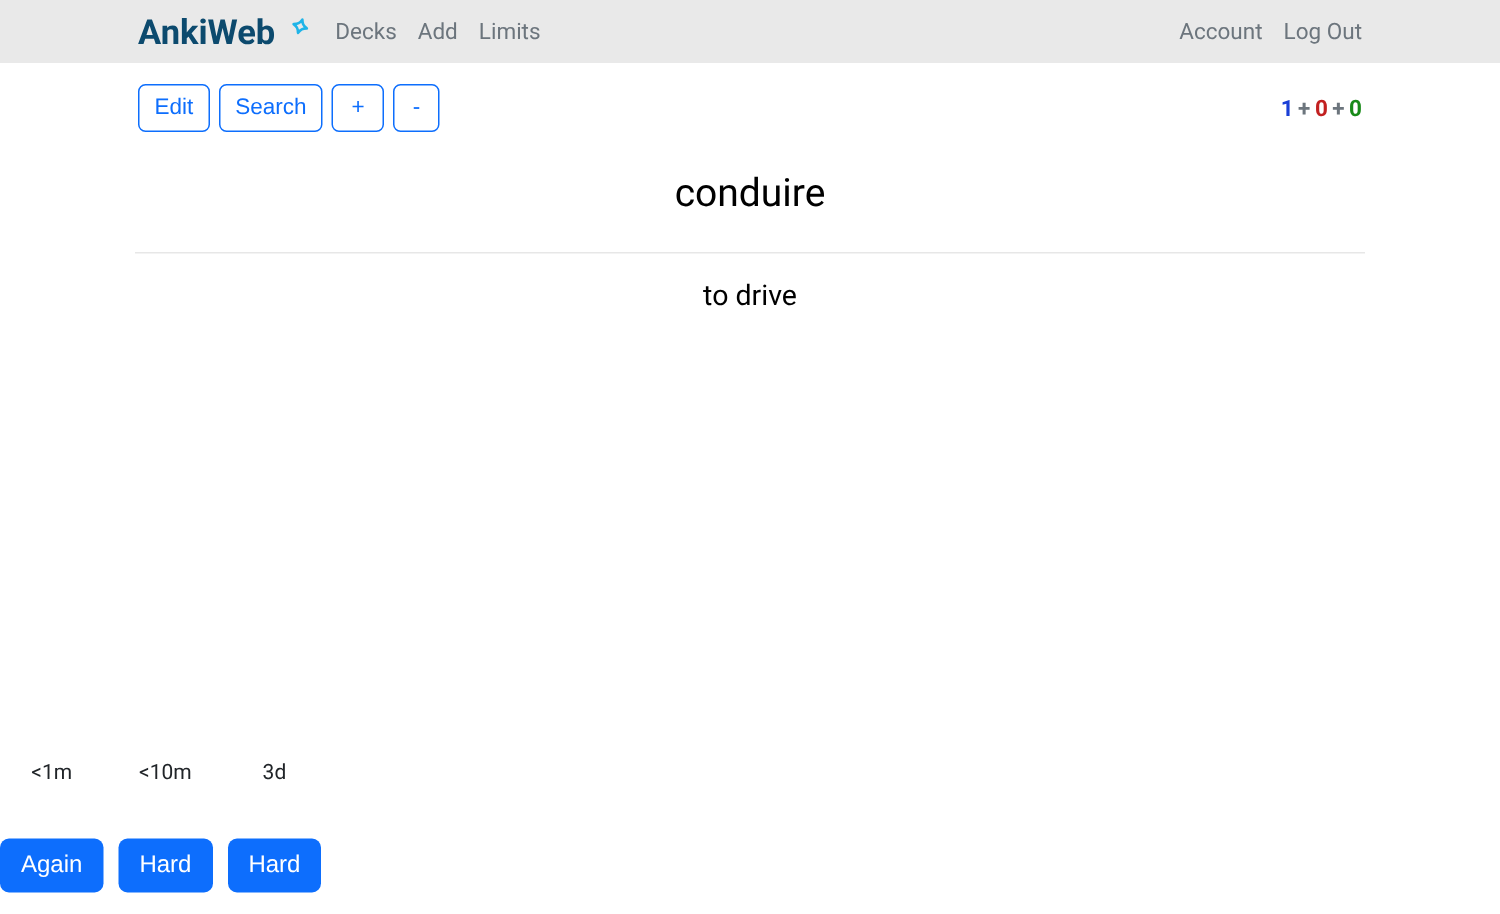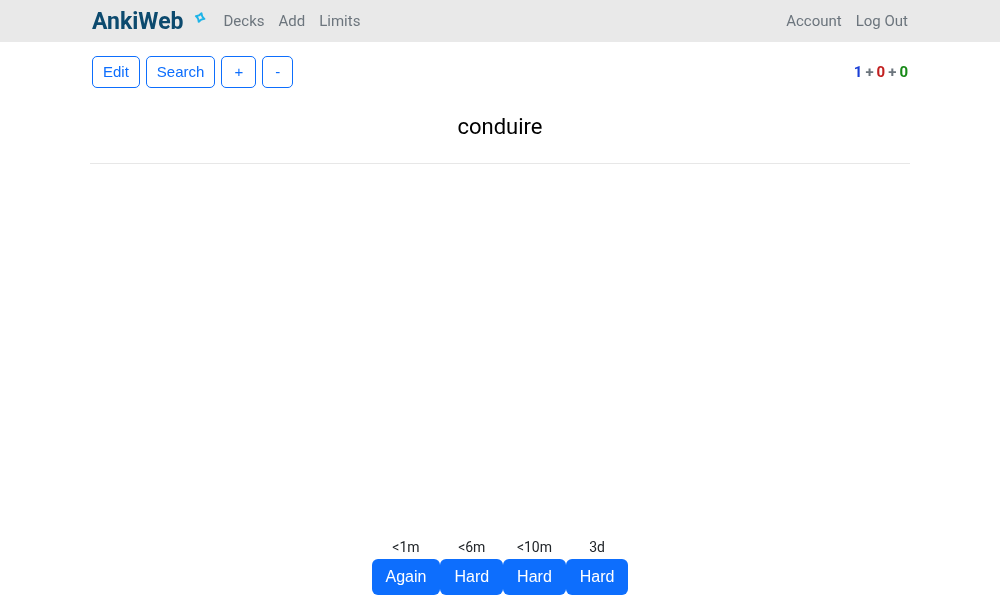--- a/index.html
+++ b/index.html
@@ -14,27 +14,27 @@
     .toolbar-row { display: flex; align-items: center; padding: 0 2px 10px 2px; }
     .btn-group-outline { display: flex; gap: 6px; }
     .btn-outline { background: #fff; border: 1px solid #0d6efd; color: #0d6efd; border-radius: 5px; padding: 5px 10px; font-size: 15px; cursor: pointer; line-height: 1.3; }
     .btn-outline.sq { padding: 5px 12px; }
     .counts { margin-left: auto; font-size: 15px; font-weight: 700; }
     .counts .new { color: #1a3fd6; }
     .counts .learn { color: #c22020; }
     .counts .due { color: #188a18; }
     .counts .plus { color: #6c757d; padding: 0 3px; }
     .card-area { text-align: center; padding: 16px 0 0 0; }
-    .front { font-size: 22px; color: #000; padding-bottom: 24px; }
+    .front { font-size: 26px; color: #000; padding-bottom: 24px; }
     .divider { border: none; border-top: 1px solid #e7e7e7; margin: 0; }
     .back { font-size: 19px; color: #000; padding-top: 16px; }
-    .answer-bar { position: fixed; bottom: 14px; left: 0; right: 0; display: flex; justify-content: center; }
+    .answer-bar { position: fixed; bottom: 14px; left: 0; right: 0; display: flex; justify-content: flex-start; gap: 10px; }
     .ans-col { display: flex; flex-direction: column; align-items: center; gap: 4px; }
     .ans-time { font-size: 14px; color: #212529; }
-    .btn-primary { background: #0d6efd; color: #fff; border: none; border-radius: 6px; padding: 9px 14px; font-size: 16px; cursor: pointer; min-width: 56px; }
+    .btn-primary { background: #0d6efd; color: #fff; border: none; border-radius: 6px; padding: 9px 14px; font-size: 16px; cursor: pointer; min-width: 56px; margin-top: 32px; }
   </style>
 </head>
 <body>
 
 <div class="navbar">
   <a href="#" class="brand">
     <span>AnkiWeb</span>
     <svg width="22" height="22" viewBox="0 0 24 24" fill="none" stroke="#1fb4e8" stroke-width="2" stroke-linejoin="round" stroke-linecap="round">
       <path d="M12 3c1 3 2 4 5 5-3 1-4 2-5 5-1-3-2-4-5-5 3-1 4-2 5-5z" transform="rotate(18 12 12)"></path>
     </svg>
@@ -59,31 +59,28 @@
       <button class="btn-outline sq">-</button>
     </div>
     <div class="counts">
       <span class="new">1</span><span class="plus">+</span><span class="learn">0</span><span class="plus">+</span><span class="due">0</span>
     </div>
   </div>
 
   <div class="card-area">
     <div class="front">conduire</div>
     <hr class="divider">
+    <div class="back">to drive</div>
   </div>
 </div>
 
 <div class="answer-bar">
   <div class="ans-col">
     <div class="ans-time">&lt;1m</div>
     <button class="btn-primary">Again</button>
-  </div>
-  <div class="ans-col">
-    <div class="ans-time">&lt;6m</div>
-    <button class="btn-primary">Hard</button>
   </div>
   <div class="ans-col">
     <div class="ans-time">&lt;10m</div>
     <button class="btn-primary">Hard</button>
   </div>
   <div class="ans-col">
     <div class="ans-time">3d</div>
     <button class="btn-primary">Hard</button>
   </div>
 </div>

